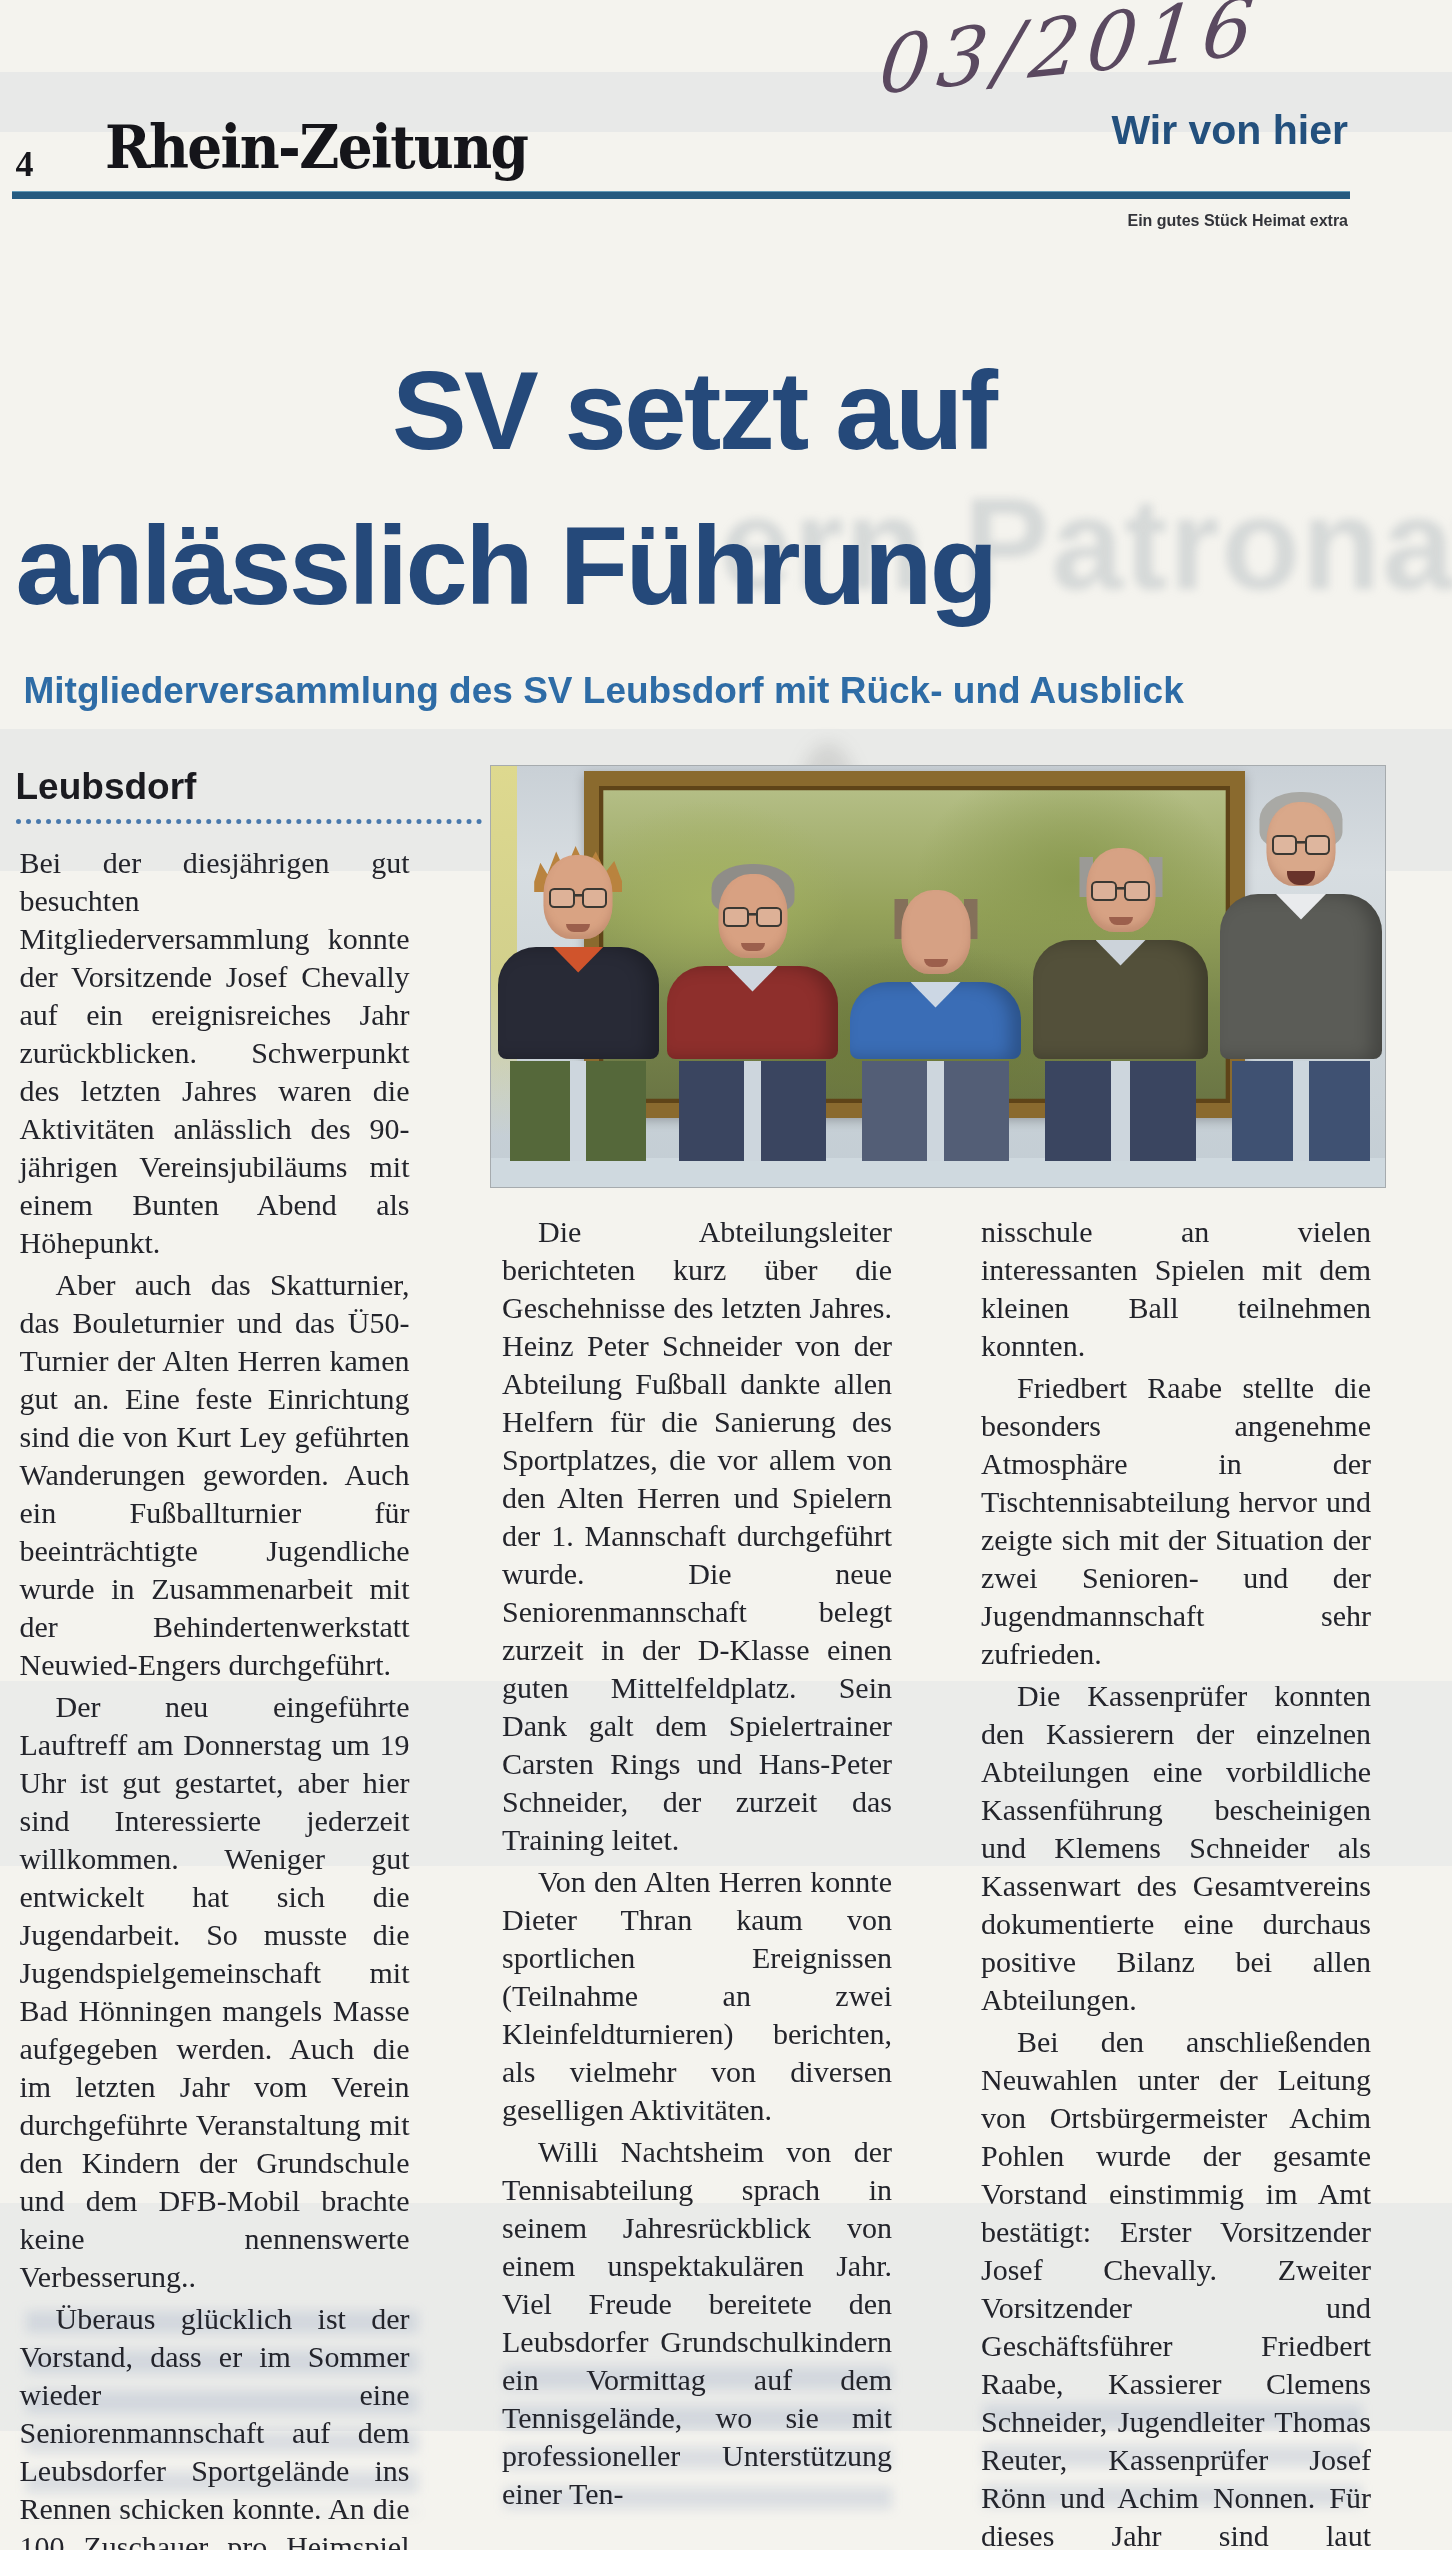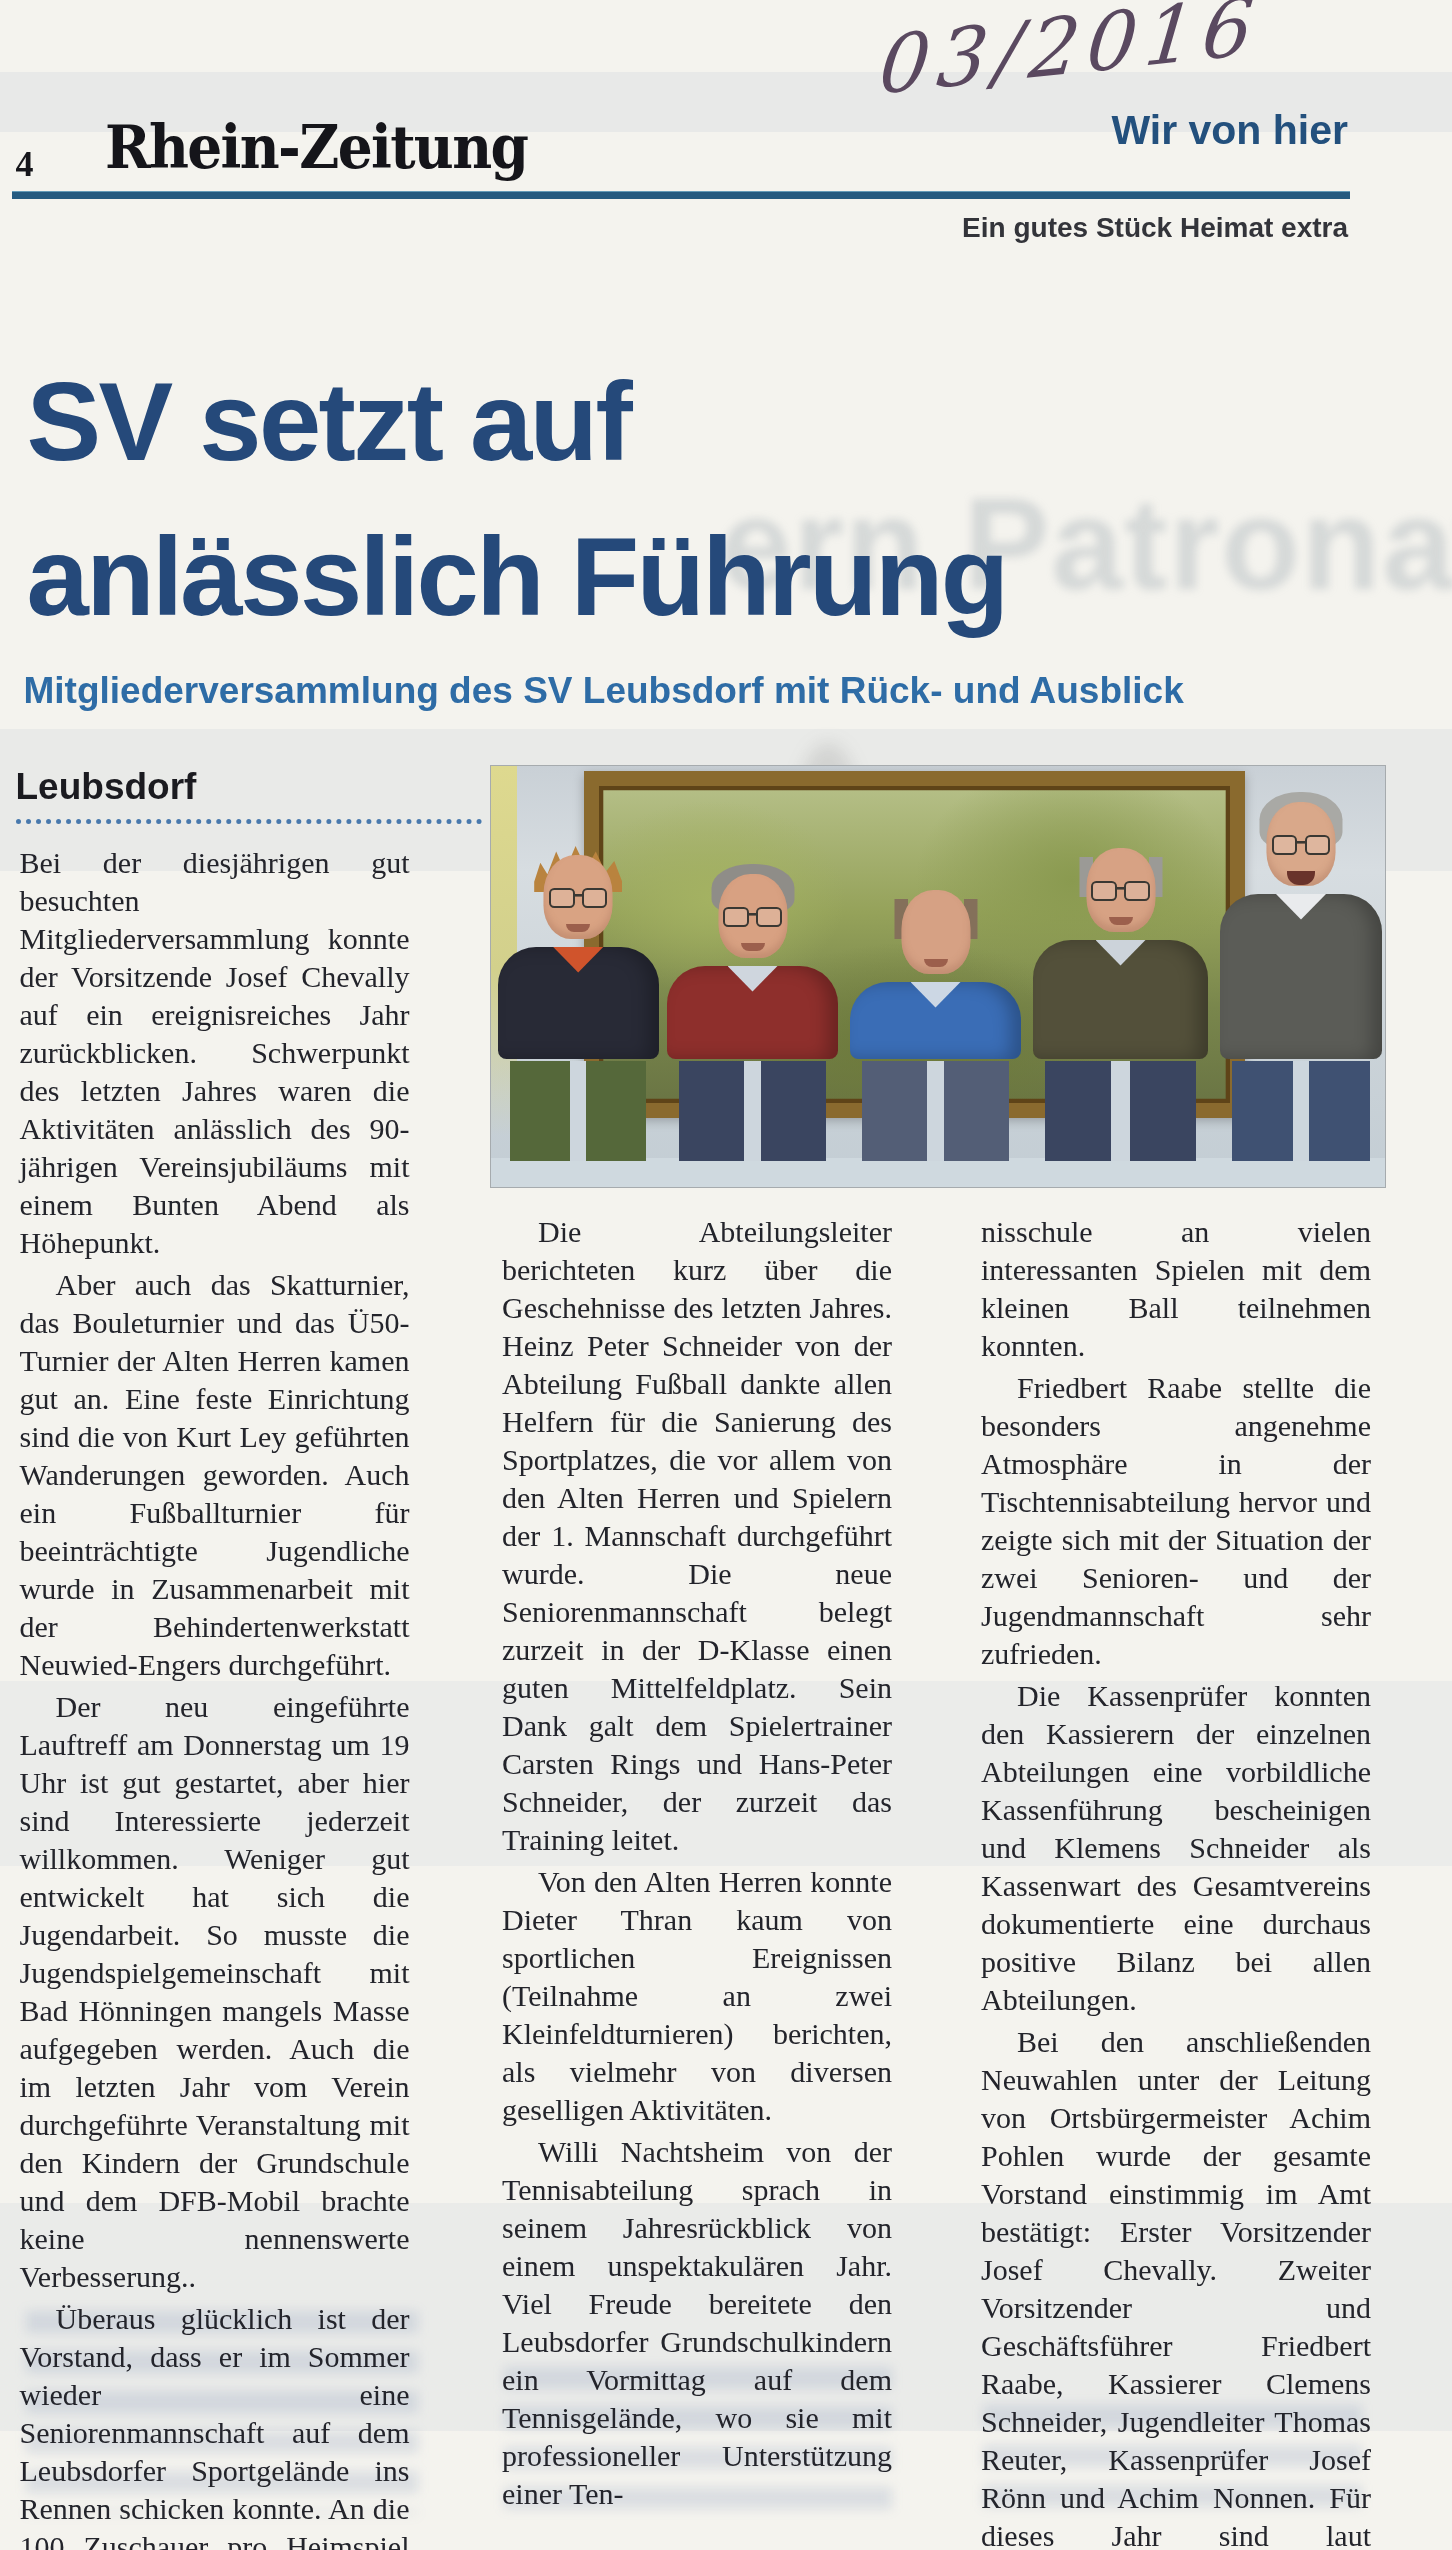--- a/index.html
+++ b/index.html
@@ -29,24 +29,24 @@
   .page-num{position:absolute;left:15.5px;top:143px;font-family:"Liberation Serif",serif;
           font-weight:700;font-size:36px;color:#15151a;}
   .masthead-title{position:absolute;left:105px;top:117px;font-family:"DejaVu Serif",serif;
           font-weight:700;font-size:55px;letter-spacing:-1.7px;color:#15151a;
           transform:scaleY(1.08);transform-origin:left bottom;}
   .section-title{position:absolute;right:105px;top:107px;font-family:Liberation Sans, sans-serif;
           font-weight:700;font-size:41px;color:#23507d;}
   .header-rule{position:absolute;left:12px;top:191px;width:1338px;height:7px;
           background:#245a80;border-top:0.9px solid #629ab8;}
   .tagline{position:absolute;right:105px;top:212px;font-family:"Liberation Sans",sans-serif;
-          font-weight:700;font-size:28px;color:#33343a;}
-  
-  .headline{position:absolute;left:15.5px;top:333px;margin:11px;font-family:"Liberation Sans",sans-serif;
-          font-weight:700;font-size:112px;line-height:155px;letter-spacing:-2.6px;color:#25497a;}
+          font-weight:700;font-size:16px;color:#33343a;}
+  
+  .headline{position:absolute;left:15.5px;top:333px;margin:0;font-family:"Liberation Sans",sans-serif;
+          font-weight:700;font-size:112px;line-height:155px;letter-spacing:-2.6px;color:#25497a;text-align:right;}
   .headline span{display:block;}
   .subhead{position:absolute;left:15.5px;top:662px;margin:8px;font-family:"Liberation Sans",sans-serif;
           font-weight:700;font-size:37px;color:#2e6ca6;letter-spacing:0;}
   .kicker{position:absolute;left:15.5px;top:766px;font-family:"Liberation Sans",sans-serif;
           font-weight:700;font-size:37px;color:#1b1b20;}
   .kicker-rule{position:absolute;left:15.5px;top:819px;width:466px;height:0;
           border-top:5.2px dotted #4879ad;}
   
   .col{position:absolute;width:398px;font-size:30px;line-height:38px;text-align:justify;
        color:#23242b;hyphens:auto;-webkit-hyphens:auto;overflow-wrap:break-word;}

